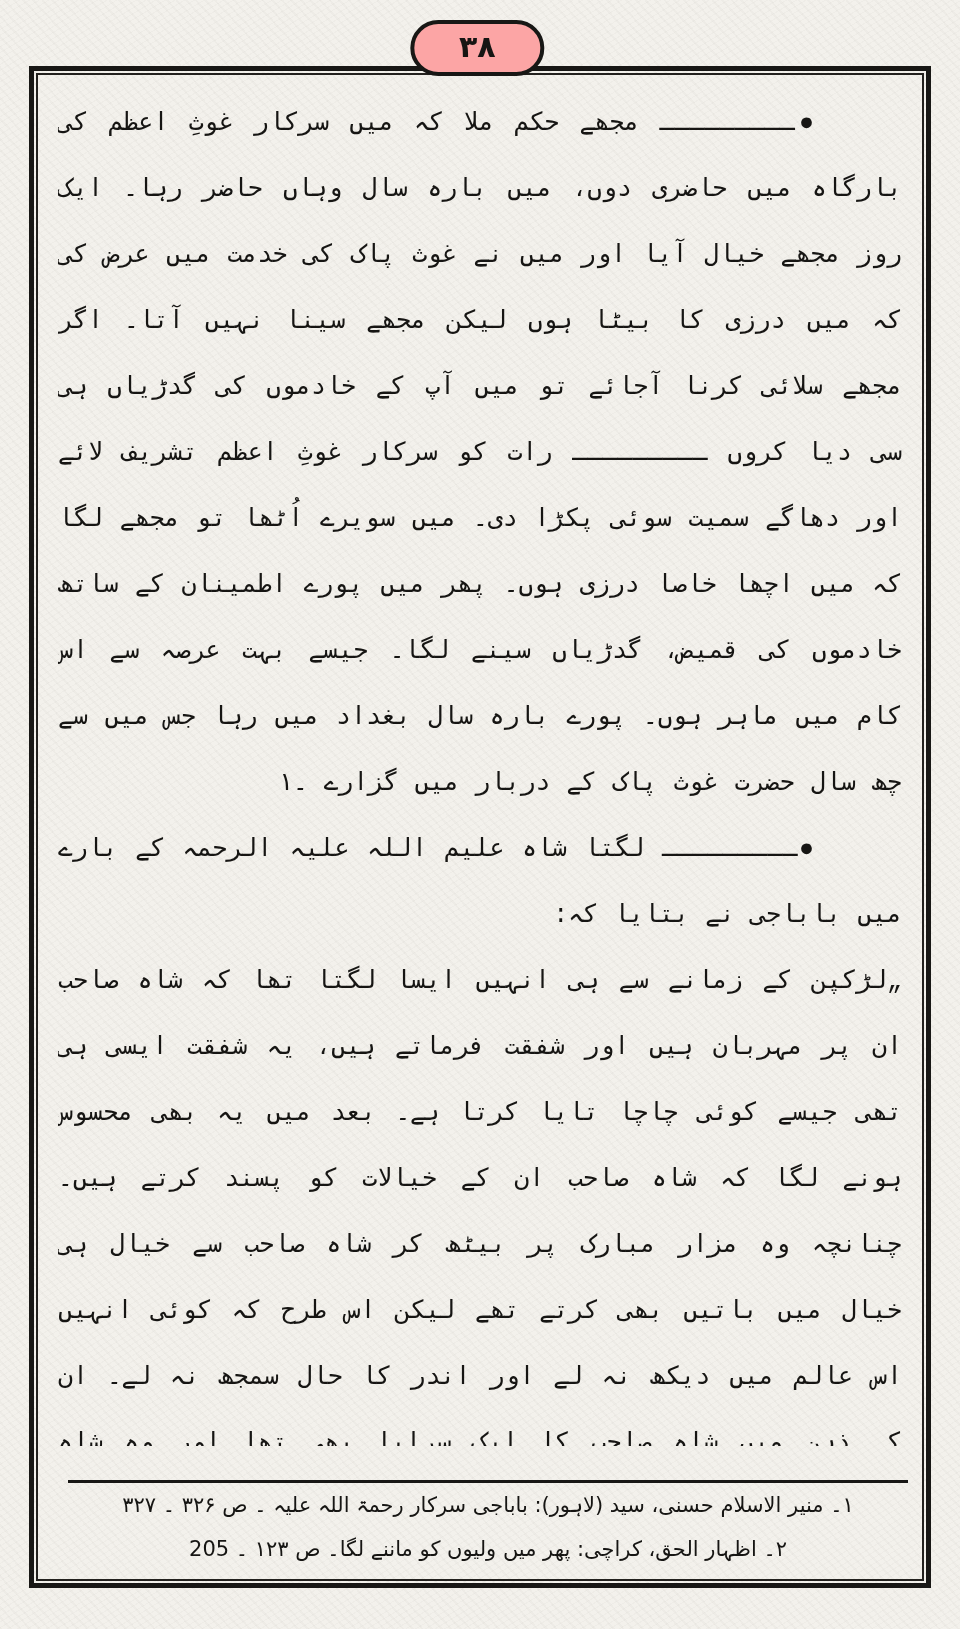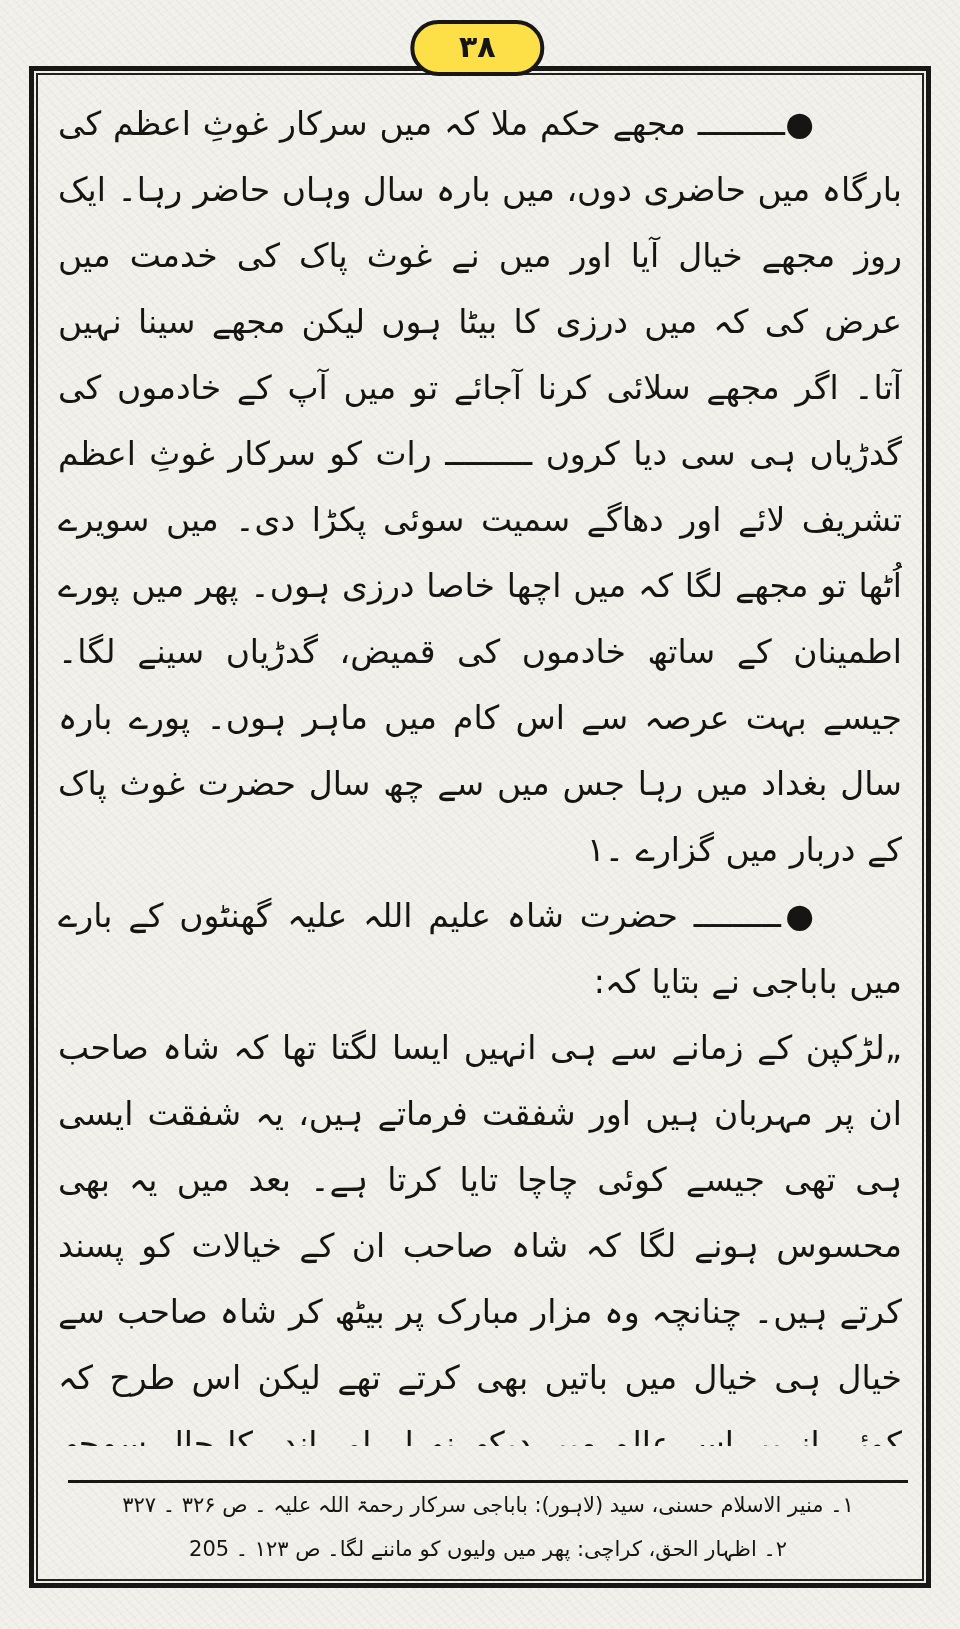--- a/index.html
+++ b/index.html
@@ -15,21 +15,21 @@
     overflow:hidden;
   }
   .page-number-badge{
     position:absolute;
     top:20px;left:50%;
     transform:translateX(-52%);
     min-width:70px;
     padding:1px 28px 3px 28px;
     border:4px solid #181715;
     border-radius:28px;
-    background:#fde047;
+    background:#fca5a5;
     font-size:30px;
     font-weight:bold;
     text-align:center;
     z-index:3;
     line-height:44px;
   }
   .page-frame{
     position:absolute;
     left:29px;top:66px;
     width:892px;height:1512px;
@@ -42,23 +42,24 @@
     inset:2px;
     border:2px solid #23211e;
   }
   .body-text{
     position:absolute;
     top:16px;right:20px;left:20px;
     height:1355px;
     overflow:hidden;
     direction:rtl;
     text-align:justify;
-    font-size:33px;
+    font-size:25px;
     line-height:66px;
     word-spacing:1px;
+    font-family:Liberation Mono, monospace;
   }
   .body-text p{
     margin:0;
     padding:0;
   }
   .bullet-para{
     text-indent:88px;
   }
   .quote-para{
     text-indent:0;
@@ -78,21 +79,21 @@
 </head>
 <body>
 
 <div class="page-number-badge">۳۸</div>
 
 <div class="page-frame">
   <div class="inner-frame">
 
     <div class="body-text">
       <p class="bullet-para">●ـــــــــ مجھے حکم ملا کہ میں سرکار غوثِ اعظم کی بارگاہ میں حاضری دوں، میں بارہ سال وہاں حاضر رہا۔ ایک روز مجھے خیال آیا اور میں نے غوث پاک کی خدمت میں عرض کی کہ میں درزی کا بیٹا ہوں لیکن مجھے سینا نہیں آتا۔ اگر مجھے سلائی کرنا آجائے تو میں آپ کے خادموں کی گدڑیاں ہی سی دیا کروں ـــــــــ رات کو سرکار غوثِ اعظم تشریف لائے اور دھاگے سمیت سوئی پکڑا دی۔ میں سویرے اُٹھا تو مجھے لگا کہ میں اچھا خاصا درزی ہوں۔ پھر میں پورے اطمینان کے ساتھ خادموں کی قمیض، گدڑیاں سینے لگا۔ جیسے بہت عرصہ سے اس کام میں ماہر ہوں۔ پورے بارہ سال بغداد میں رہا جس میں سے چھ سال حضرت غوث پاک کے دربار میں گزارے ۔۱</p>
-      <p class="bullet-para">●ـــــــــ حضرت شاہ علیم اللہ علیہ گھنٹوں کے بارے میں باباجی نے بتایا کہ:</p>
+      <p class="bullet-para">●ـــــــــ لگتا شاہ علیم اللہ علیہ الرحمہ کے بارے میں باباجی نے بتایا کہ:</p>
       <p class="quote-para">„لڑکپن کے زمانے سے ہی انہیں ایسا لگتا تھا کہ شاہ صاحب ان پر مہربان ہیں اور شفقت فرماتے ہیں، یہ شفقت ایسی ہی تھی جیسے کوئی چاچا تایا کرتا ہے۔ بعد میں یہ بھی محسوس ہونے لگا کہ شاہ صاحب ان کے خیالات کو پسند کرتے ہیں۔ چنانچہ وہ مزار مبارک پر بیٹھ کر شاہ صاحب سے خیال ہی خیال میں باتیں بھی کرتے تھے لیکن اس طرح کہ کوئی انہیں اس عالم میں دیکھ نہ لے اور اندر کا حال سمجھ نہ لے۔ ان کے ذہن میں شاہ صاحب کا ایک سراپا بھی تھا اور وہ شاہ صاحب کو زندہ ہی سمجھتے تھے۔ انہیں مزار مبارک پر تنہا جانے میں کوئی خوف نہ آتا بلکہ وہ ایسے اوقات میں وہاں جانا پسند فرماتے جب عام لوگوں کی وہاں آمد و رفت نہ ہو اور وہ حضرت شاہ علیم اللہ علیہ الرحمہ کے ساتھ گھنٹوں بات کر سکتے۔ تلاوت قرآن پاک کر کے ان کو سنا سکتے اور نعت رسول صلی اللہ علیہ وآلہ وسلم سنا کر ان سے داد وصول کر سکتے ۔۲</p>
 
     </div>
 
     <div class="footnotes">
       <p>۱۔ منیر الاسلام حسنی، سید (لاہور): باباجی سرکار رحمۃ اللہ علیہ ۔ ص ۳۲۶ ۔ ۳۲۷</p>
       <p>۲۔ اظہار الحق، کراچی: پھر میں ولیوں کو ماننے لگا۔ ص ۱۲۳ ۔ 205</p>
     </div>
 
   </div>

